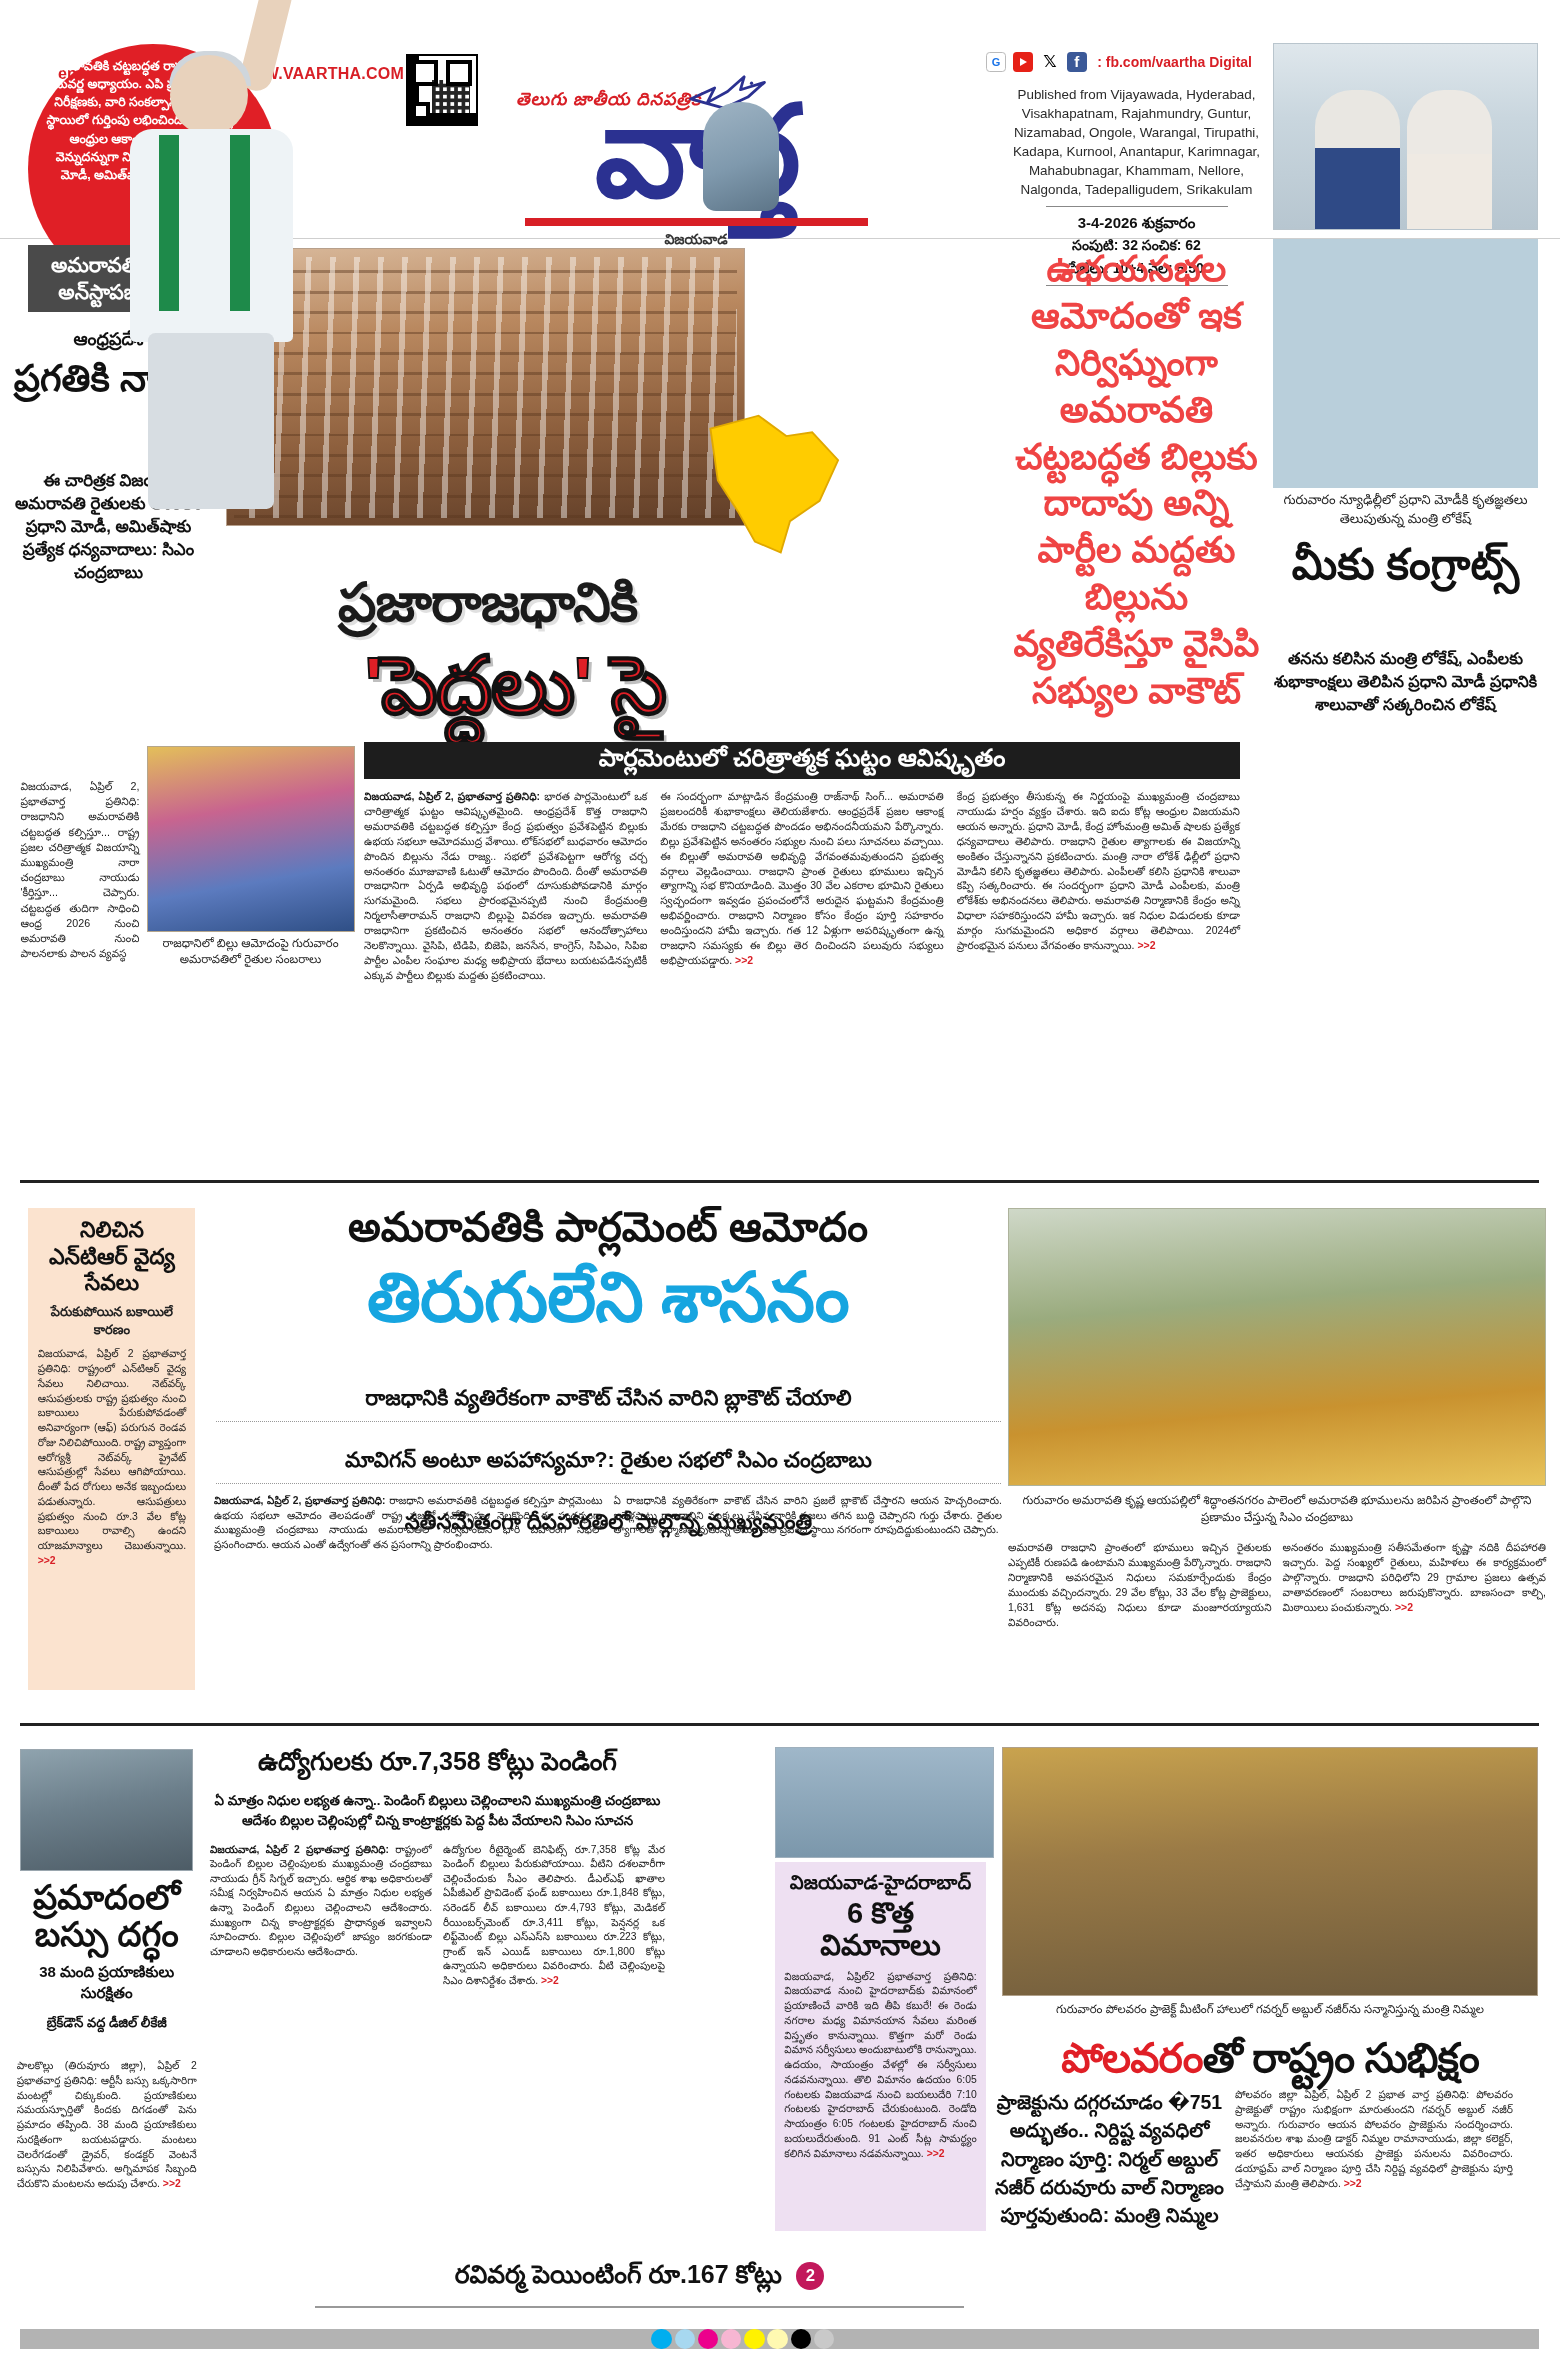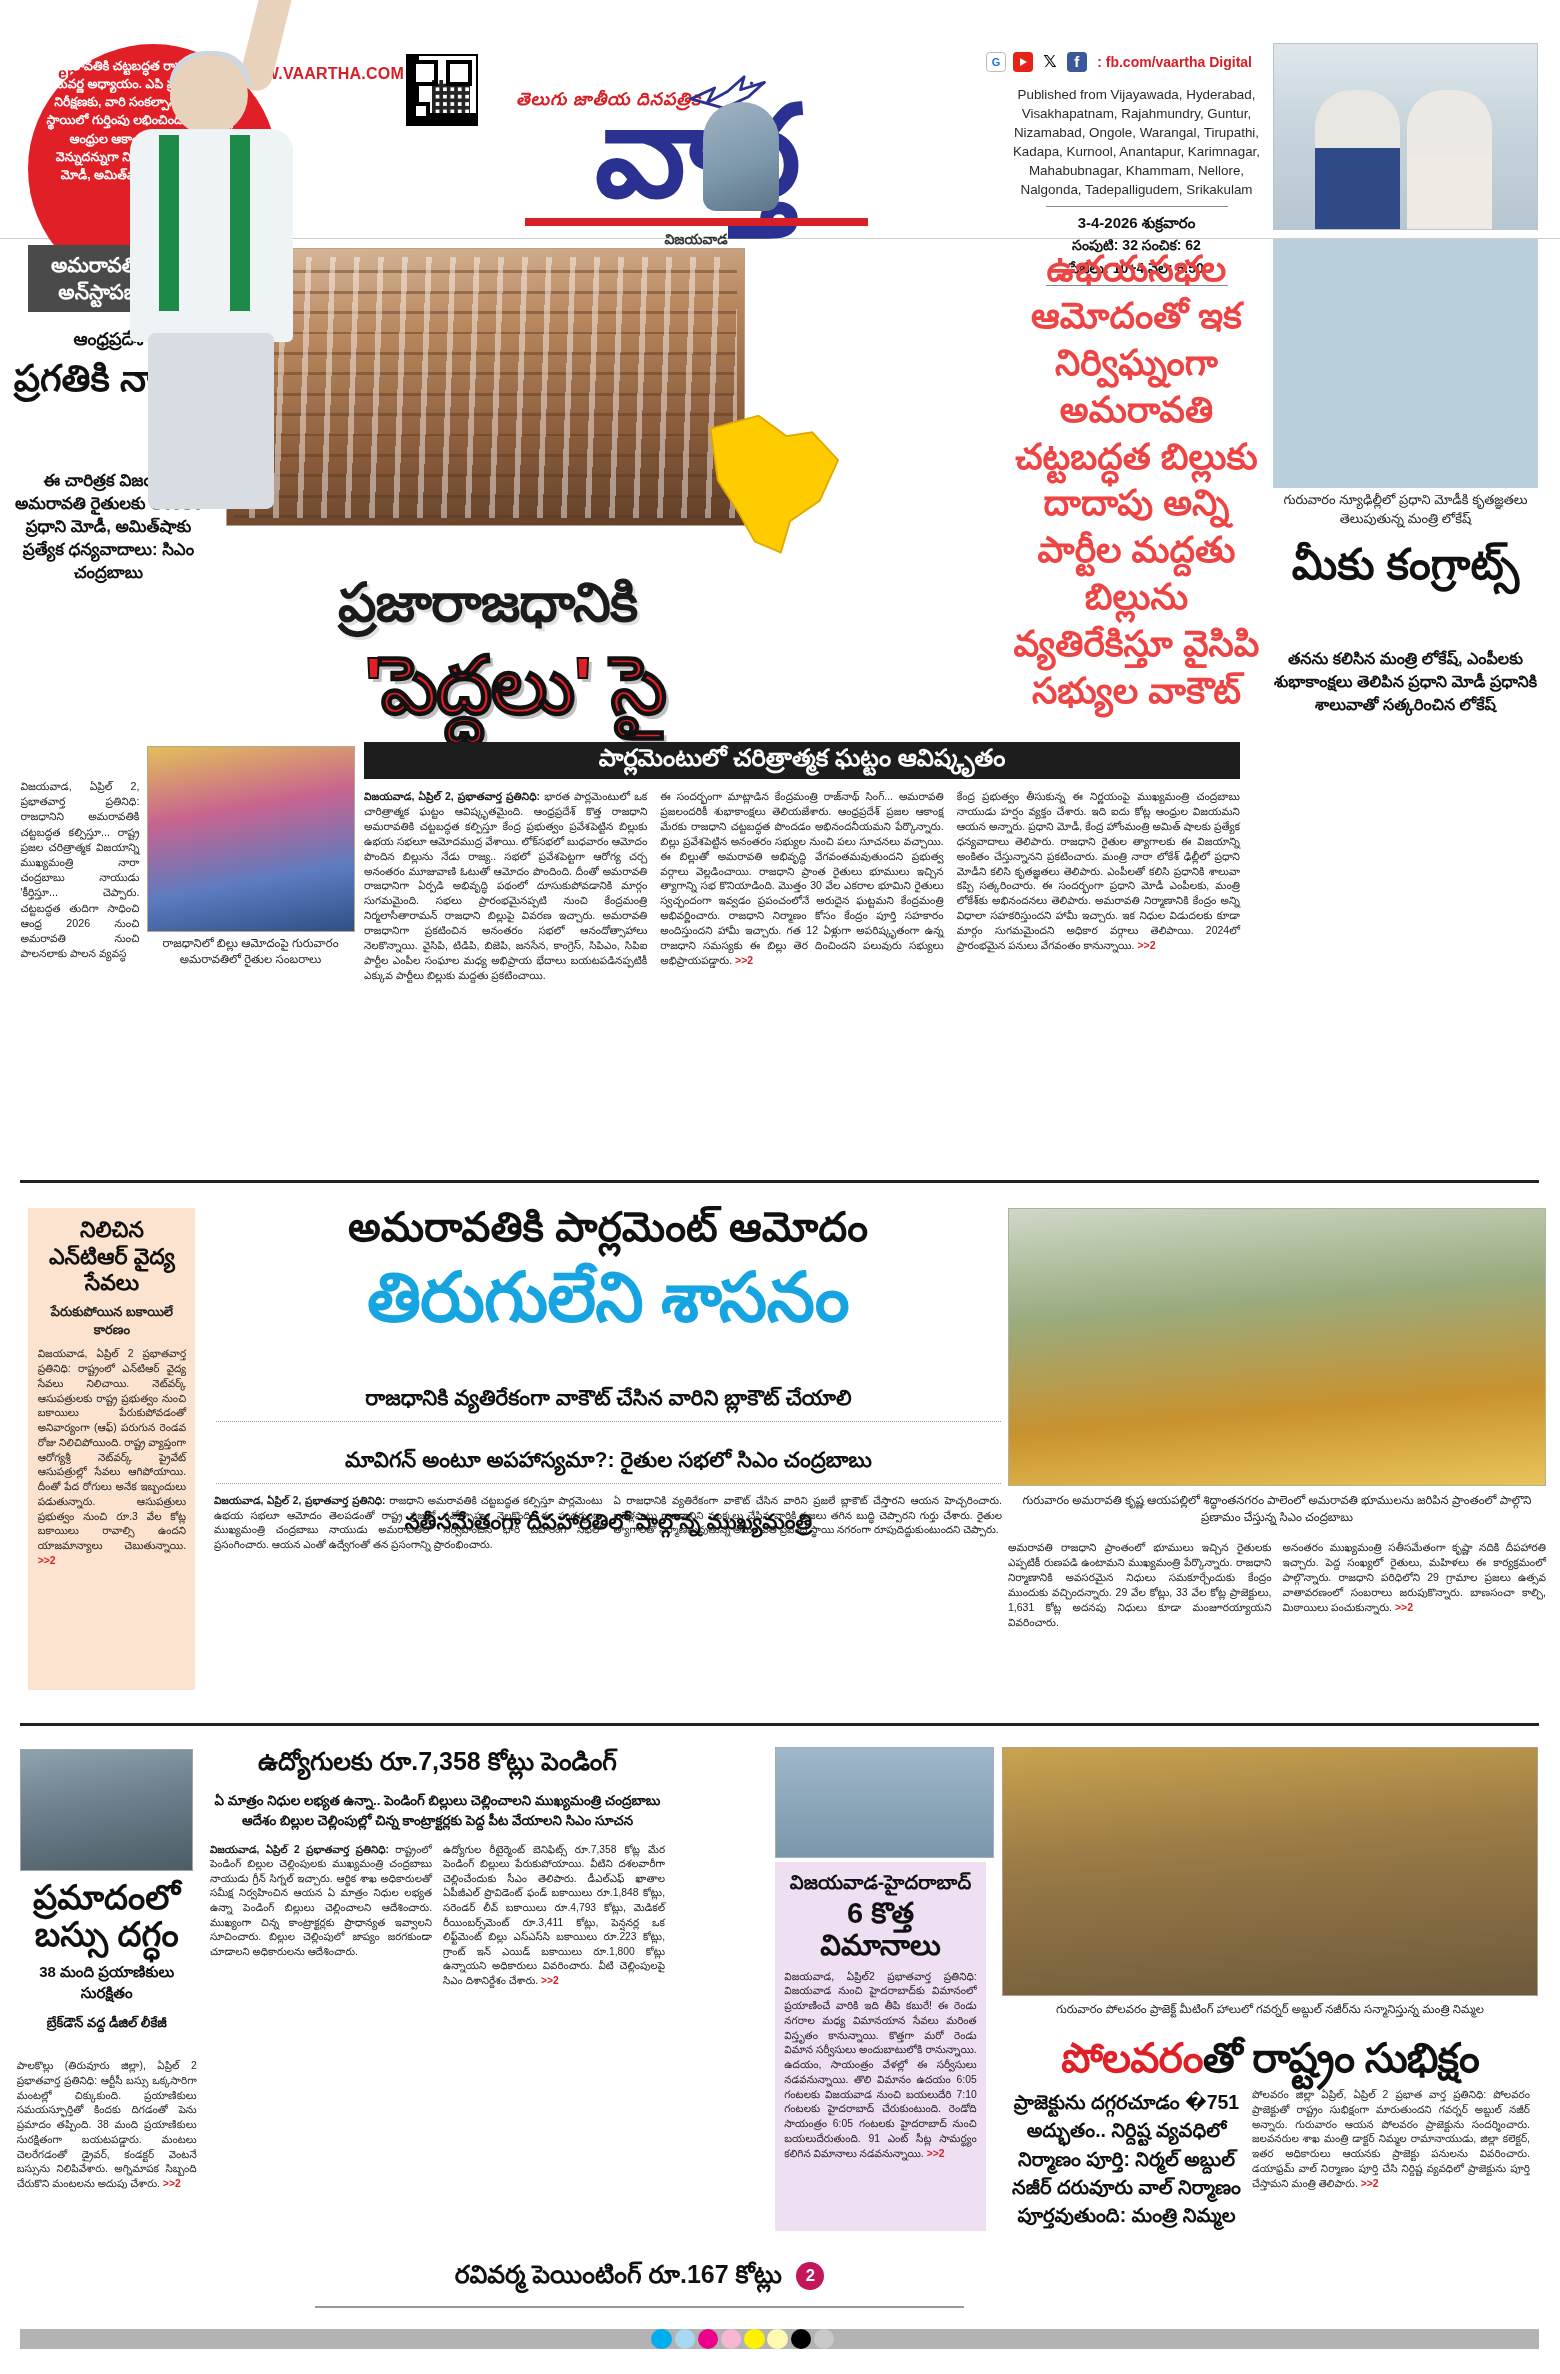--- a/index.html
+++ b/index.html
@@ -311,21 +311,21 @@
   .s3-cap2 {
     position:absolute; right: 22px; top: 265px; width: 536px; text-align:center;
     font-size: 11.6px; line-height:1.45; color:#1b1b1b;
   }
   .s3-h2 {
     position:absolute; right: 22px; top: 299px; width: 536px; text-align:center;
     font-size: 41px; font-weight:900; color:#111; letter-spacing:-0.9px;
   }
   .s3-h2 .red { color:#e01f26; }
   .s3-right-cols {
-    position:absolute; right: 19px; top: 352px; width: 536px; display:flex; gap: 4px;
+    position:absolute; right: 36px; top: 352px; width: 536px; display:flex; gap: 4px;
   }
   .s3-right-left { width: 243px; text-align:center; font-size: 19.5px; font-weight:700; line-height:1.45; color:#111; }
   .s3-right-right { width: 278px; font-size: 10.4px; line-height:1.42; text-align:justify; color:#1b1b1b; }
 
   
   .footer-line {
     position:absolute; left: 315px; bottom: 80px; width: 649px; text-align:center;
     font-size: 25px; font-weight:800; color:#111;
   }
   .footer-badge {

